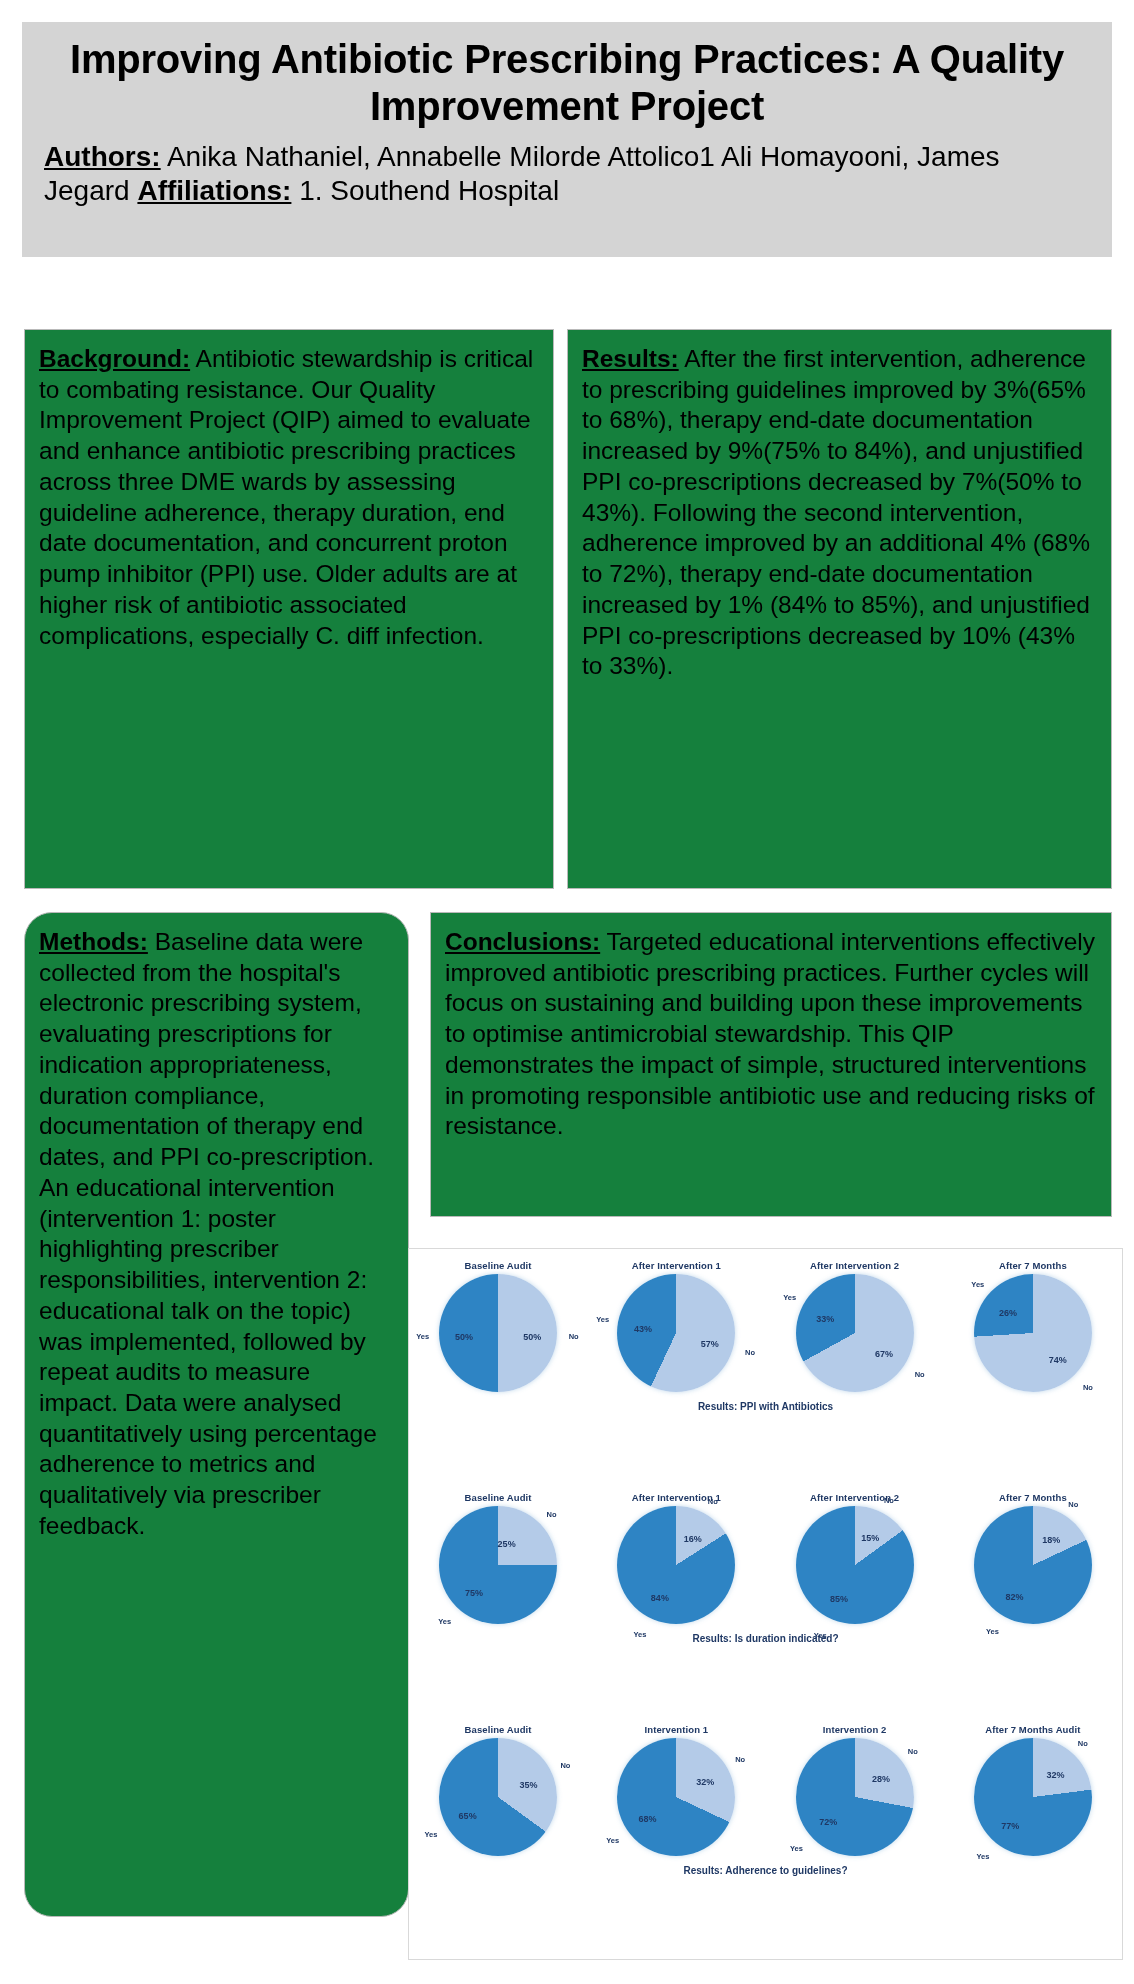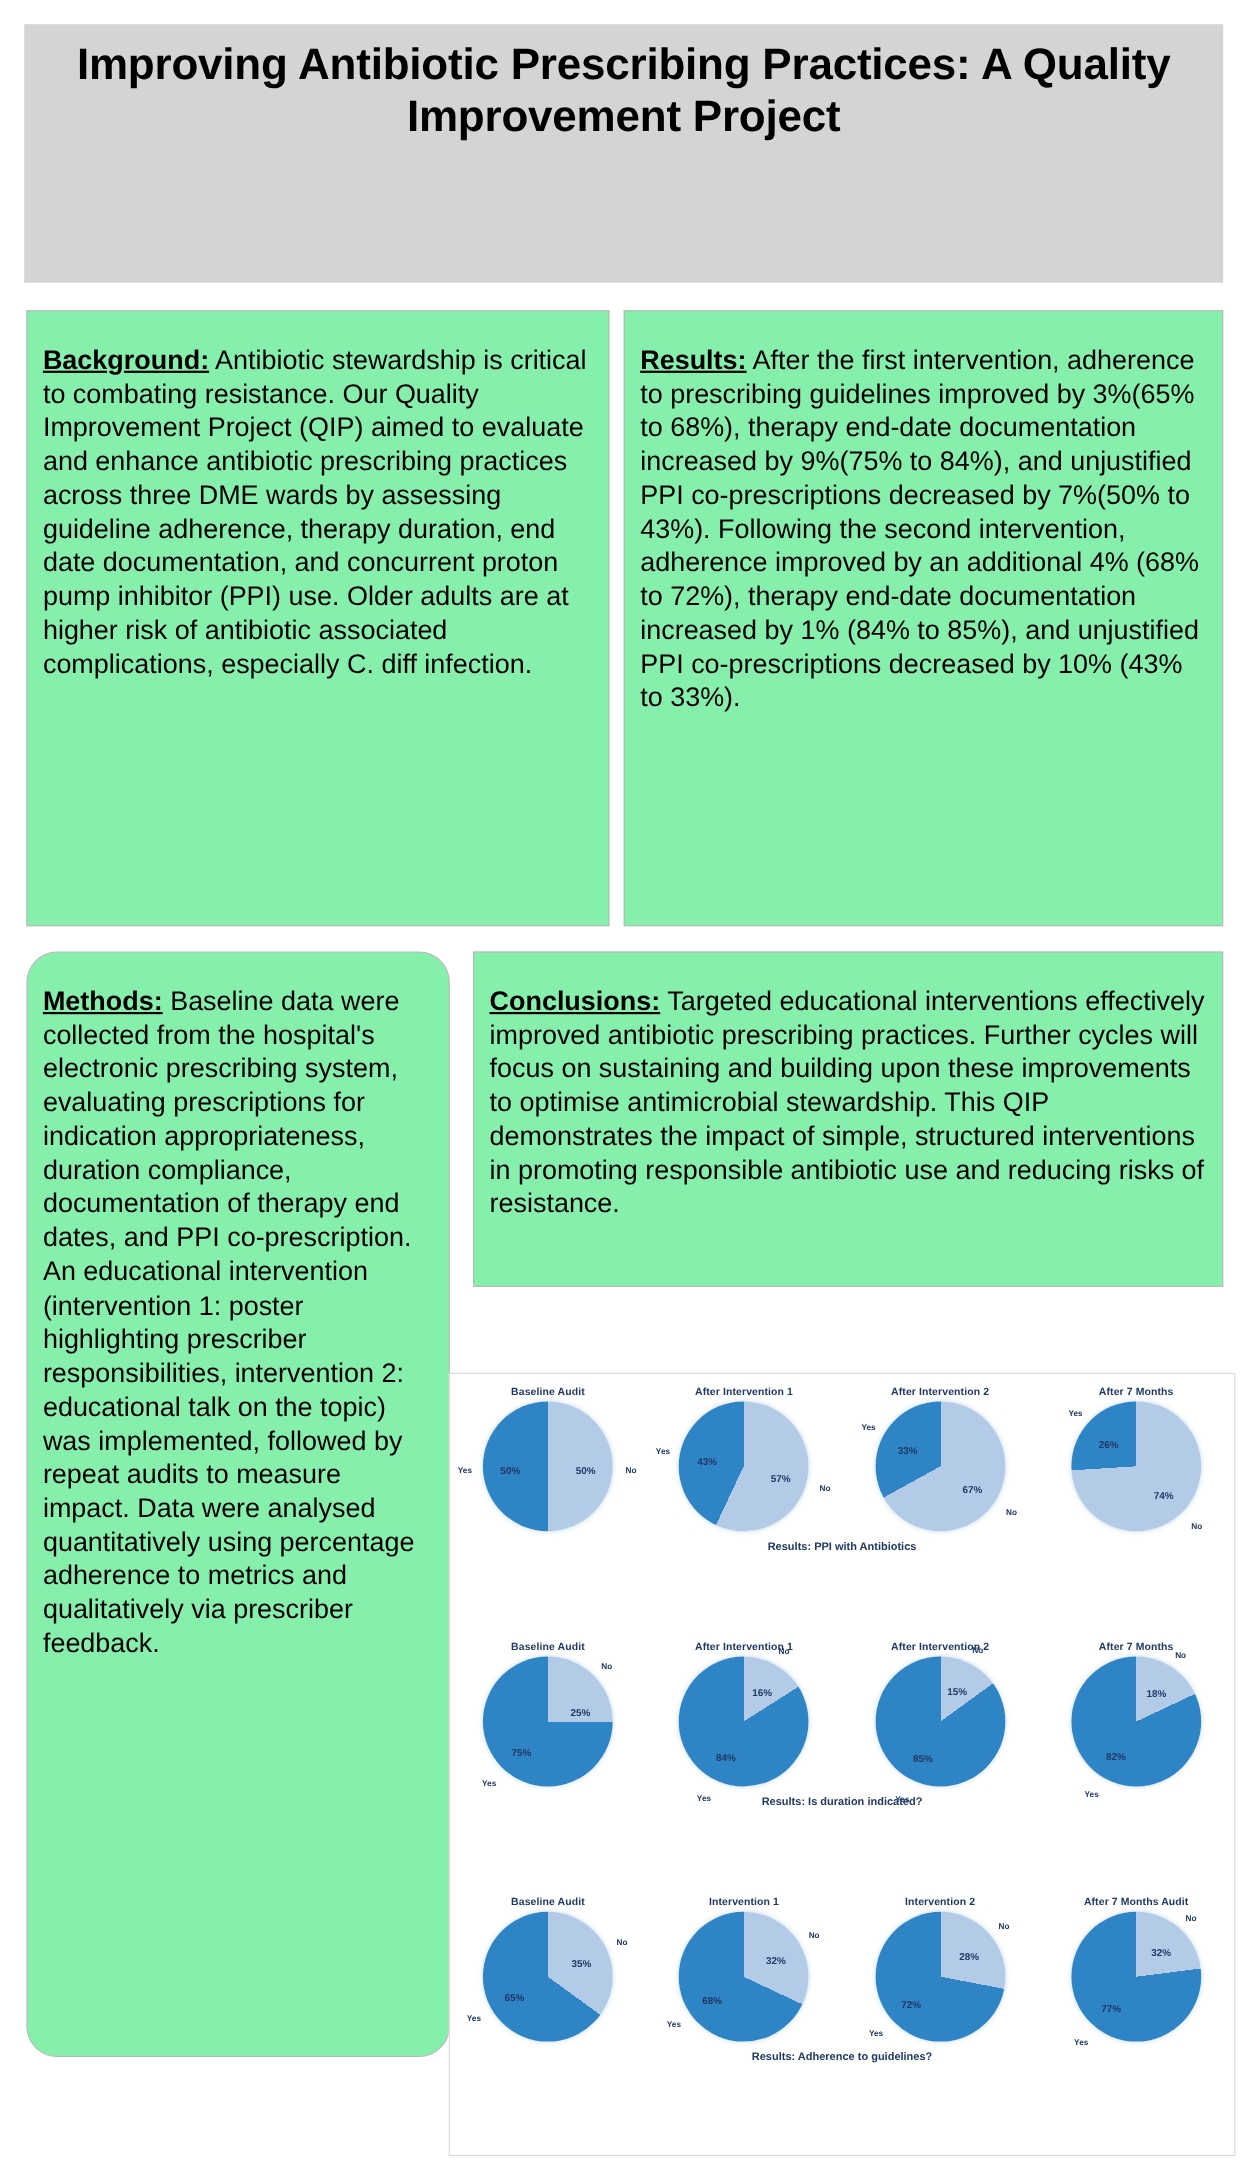--- a/index.html
+++ b/index.html
@@ -27,25 +27,26 @@
   .header-meta {
     margin-top:10px;
     font-size:28px; line-height:1.23; text-align:left;
   }
   .u-bold { font-weight:bold; text-decoration:underline; }
 
   
   .box {
     position:absolute;
     border:1px solid #b9b9b9;
-    background:#86efac;
+    background:#15803d;
     box-sizing:border-box;
-    padding:30px 14px 10px 14px;
+    padding:14px 14px 10px 14px;
     font-size:24.5px;
     line-height:1.255;
+    margin-top:47px;
   }
 
   #box-background { left:24px;  top:282px;  width:530px; height:560px; }
   #box-results    { left:567px; top:282px;  width:545px; height:560px; }
   #box-methods    { left:24px;  top:865px;  width:385px; height:1005px;border-radius:28px; }
   #box-conclusions{ left:430px; top:865px;  width:682px; height:305px; }
 
   #box-reference {
     position:absolute; left:24px; top:1895px; width:500px; height:68px;
     border:1px solid #b9b9b9; background:#fff; box-sizing:border-box;
@@ -80,20 +81,23 @@
     text-align:center; margin-top:2px;
   }
 </style>
 </head>
 <body>
 
 <div class="poster">
 
   <div class="header">
     <div class="header-title">Improving Antibiotic Prescribing Practices: A Quality Improvement Project</div>
+    <div class="header-meta">
+      <span class="u-bold">Authors:</span><span> Anika Nathaniel, Annabelle Milorde Attolico1 Ali Homayooni, James Jegard </span><span class="u-bold">Affiliations:</span><span> 1. Southend Hospital</span>
+    </div>
   </div>
 
   <div class="box" id="box-background">
     <span class="u-bold">Background:</span><span> Antibiotic stewardship is critical to combating resistance. Our Quality Improvement Project (QIP) aimed to evaluate and enhance antibiotic prescribing practices across three DME wards by assessing guideline adherence, therapy duration, end date documentation, and concurrent proton pump inhibitor (PPI) use.  Older adults are at higher risk of antibiotic associated complications, especially C. diff infection.</span>
   </div>
 
   <div class="box" id="box-results">
     <span class="u-bold">Results:</span><span> After the first intervention, adherence to prescribing guidelines improved by 3%(65% to 68%), therapy end-date documentation increased by 9%(75% to 84%), and unjustified PPI co-prescriptions decreased by 7%(50% to 43%). Following the second intervention, adherence improved by an additional 4% (68% to 72%), therapy end-date documentation increased by 1% (84% to 85%), and unjustified PPI co-prescriptions decreased by 10% (43% to 33%).</span>
   </div>
 
@@ -151,21 +155,21 @@
         </div>
         <div class="row-caption">Results: PPI with Antibiotics</div>
       </div>
       <div class="chart-row">
         <div class="cells">
           <div class="chart-cell">
             <div class="chart-cell-title">Baseline Audit</div>
             <div class="pie-wrap">
               <div class="pie" style="background: conic-gradient(rgb(180, 203, 232) 0deg, rgb(180, 203, 232) 90deg, rgb(46, 132, 196) 90deg, rgb(46, 132, 196) 360deg);"></div>
               <div class="slice-label" style="left: 38.3028px; top: 81.6972px; transform: translateX(-50%);">75%</div>
-              <div class="slice-label" style="left: 92px; top: 33.3028px; transform: translateX(-50%); margin-top: 13px;">25%</div>
+              <div class="slice-label" style="left: 71px; top: 33.3028px; transform: translateX(-50%);">25%</div>
               <div class="outside-label" style="left: 9.0993px; top: 110.901px; transform: translateX(-50%);">Yes</div>
               <div class="outside-label" style="left: 115.901px; top: 4.0993px; transform: translateX(-50%);">No</div>
             </div>
           </div>
           <div class="chart-cell">
             <div class="chart-cell-title">After Intervention 1</div>
             <div class="pie-wrap">
               <div class="pie" style="background: conic-gradient(rgb(180, 203, 232) 0deg, rgb(180, 203, 232) 57.6deg, rgb(46, 132, 196) 57.6deg, rgb(46, 132, 196) 360deg);"></div>
               <div class="slice-label" style="left: 46.0144px; top: 87.4872px; transform: translateX(-50%);">84%</div>
               <div class="slice-label" style="left: 78.9856px; top: 27.5128px; transform: translateX(-50%);">16%</div>

